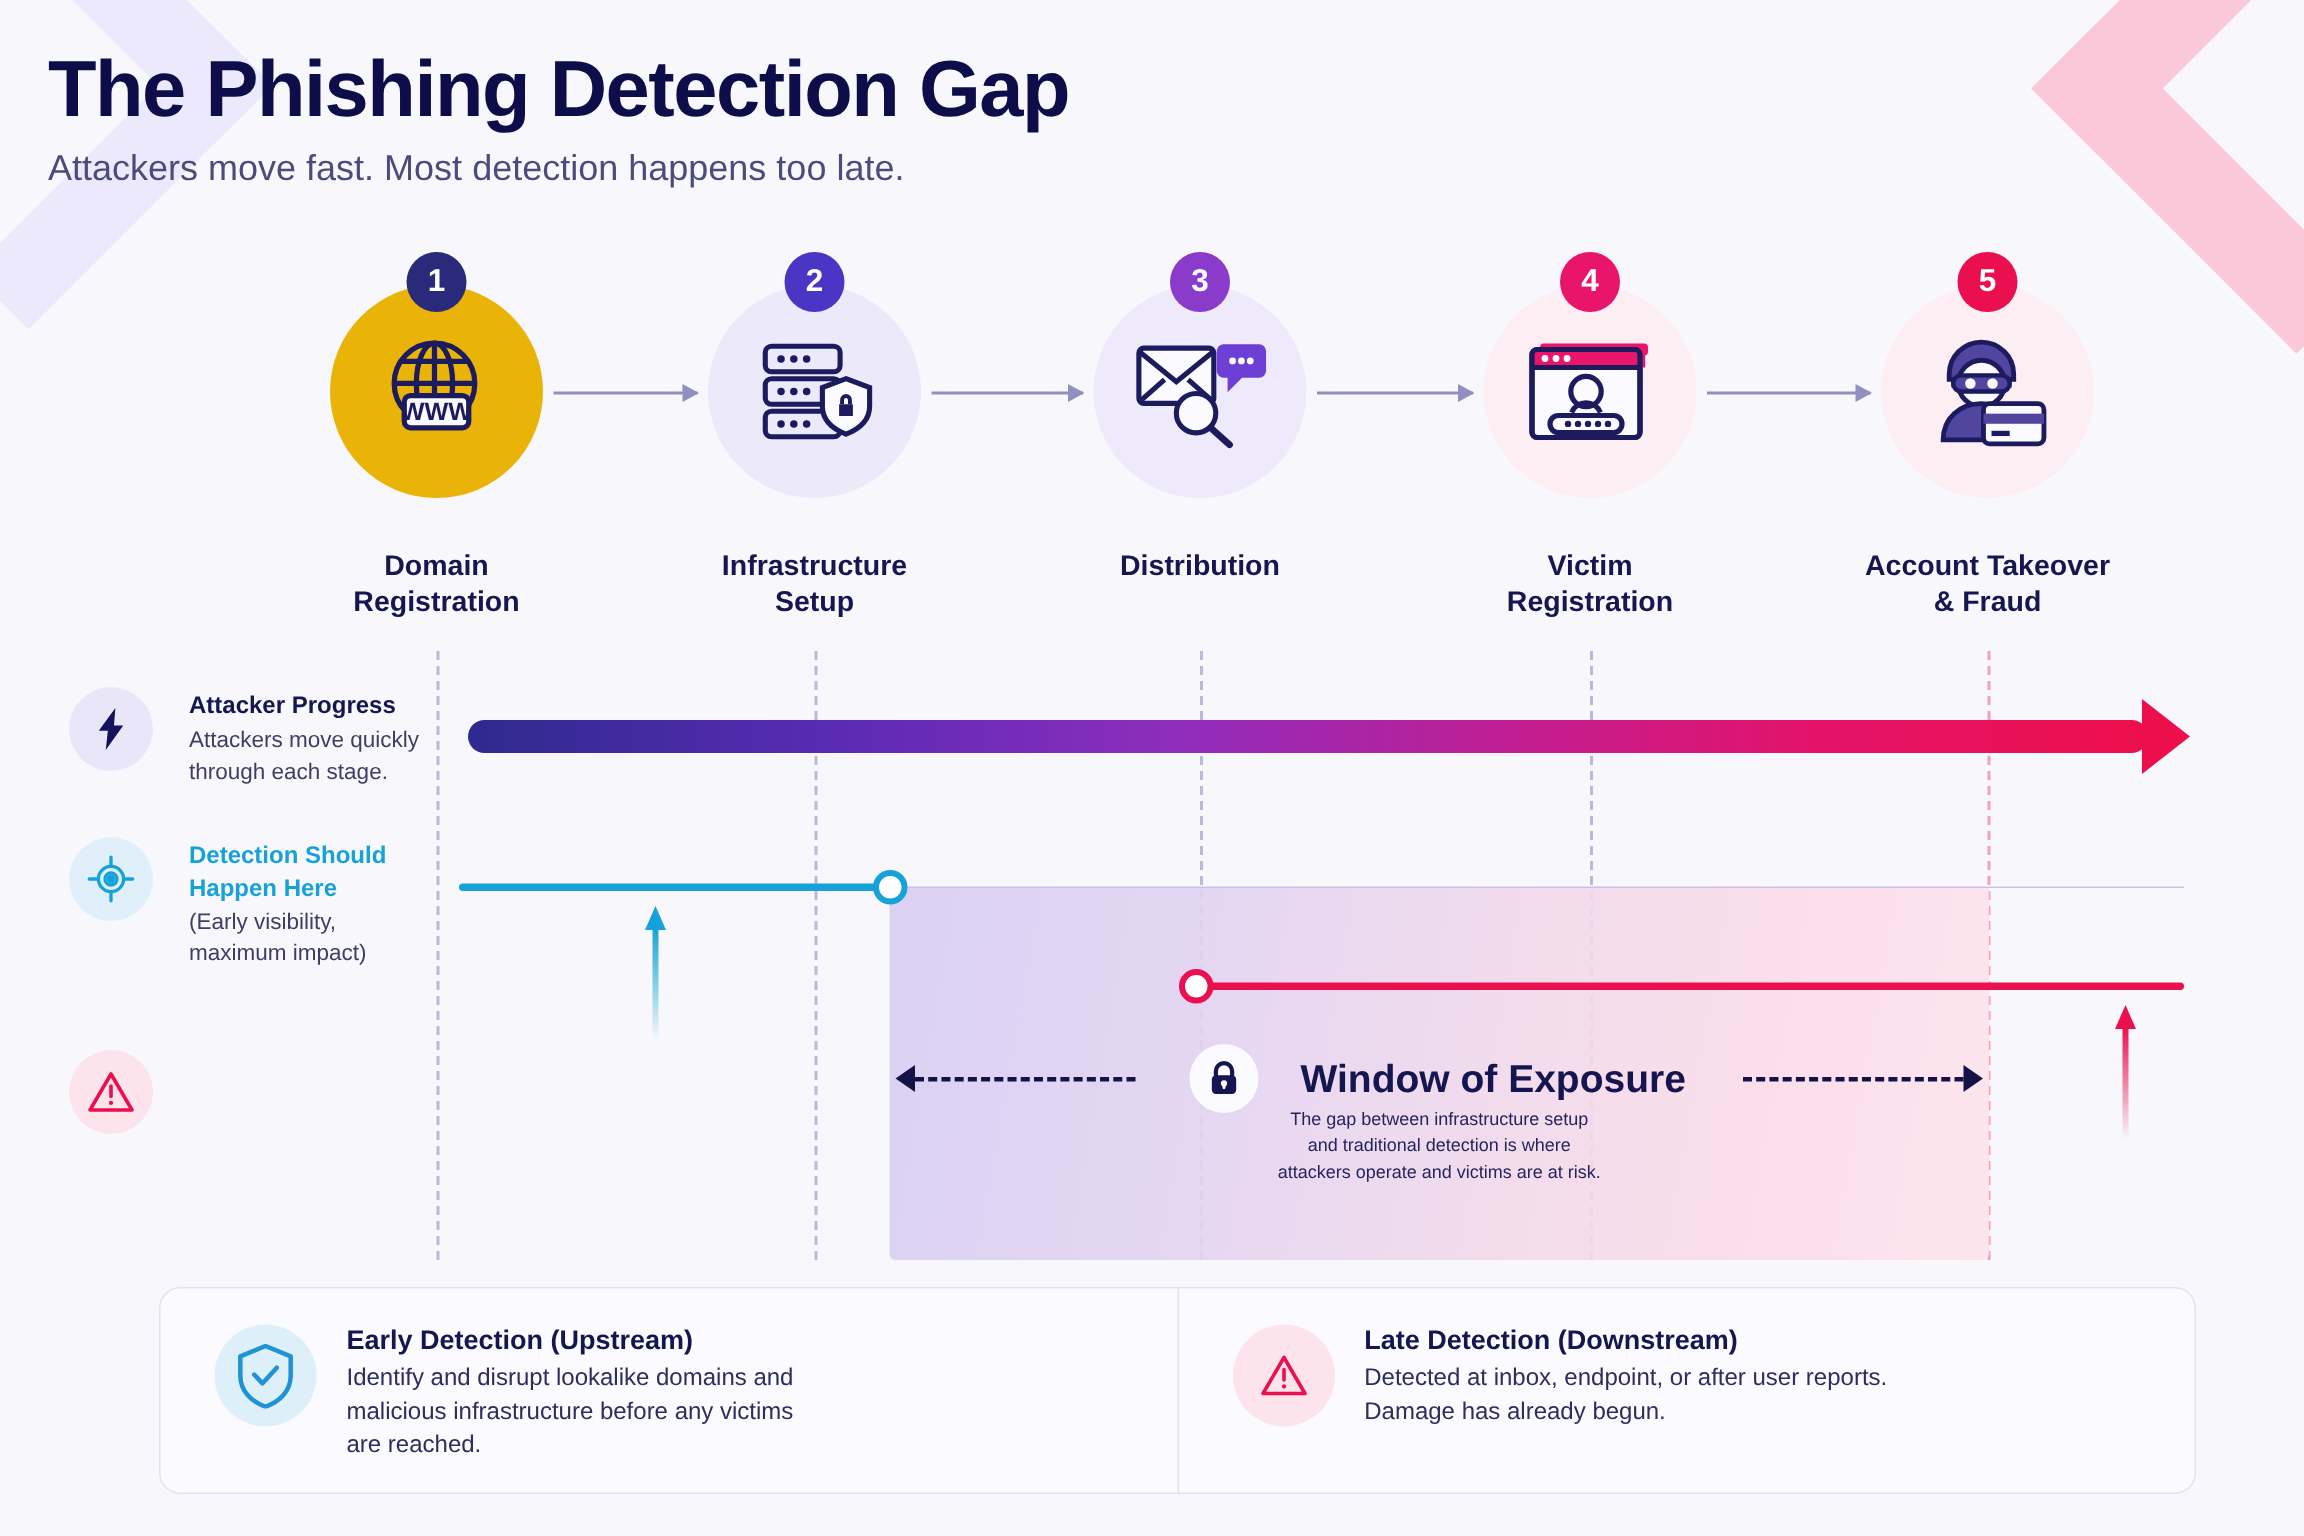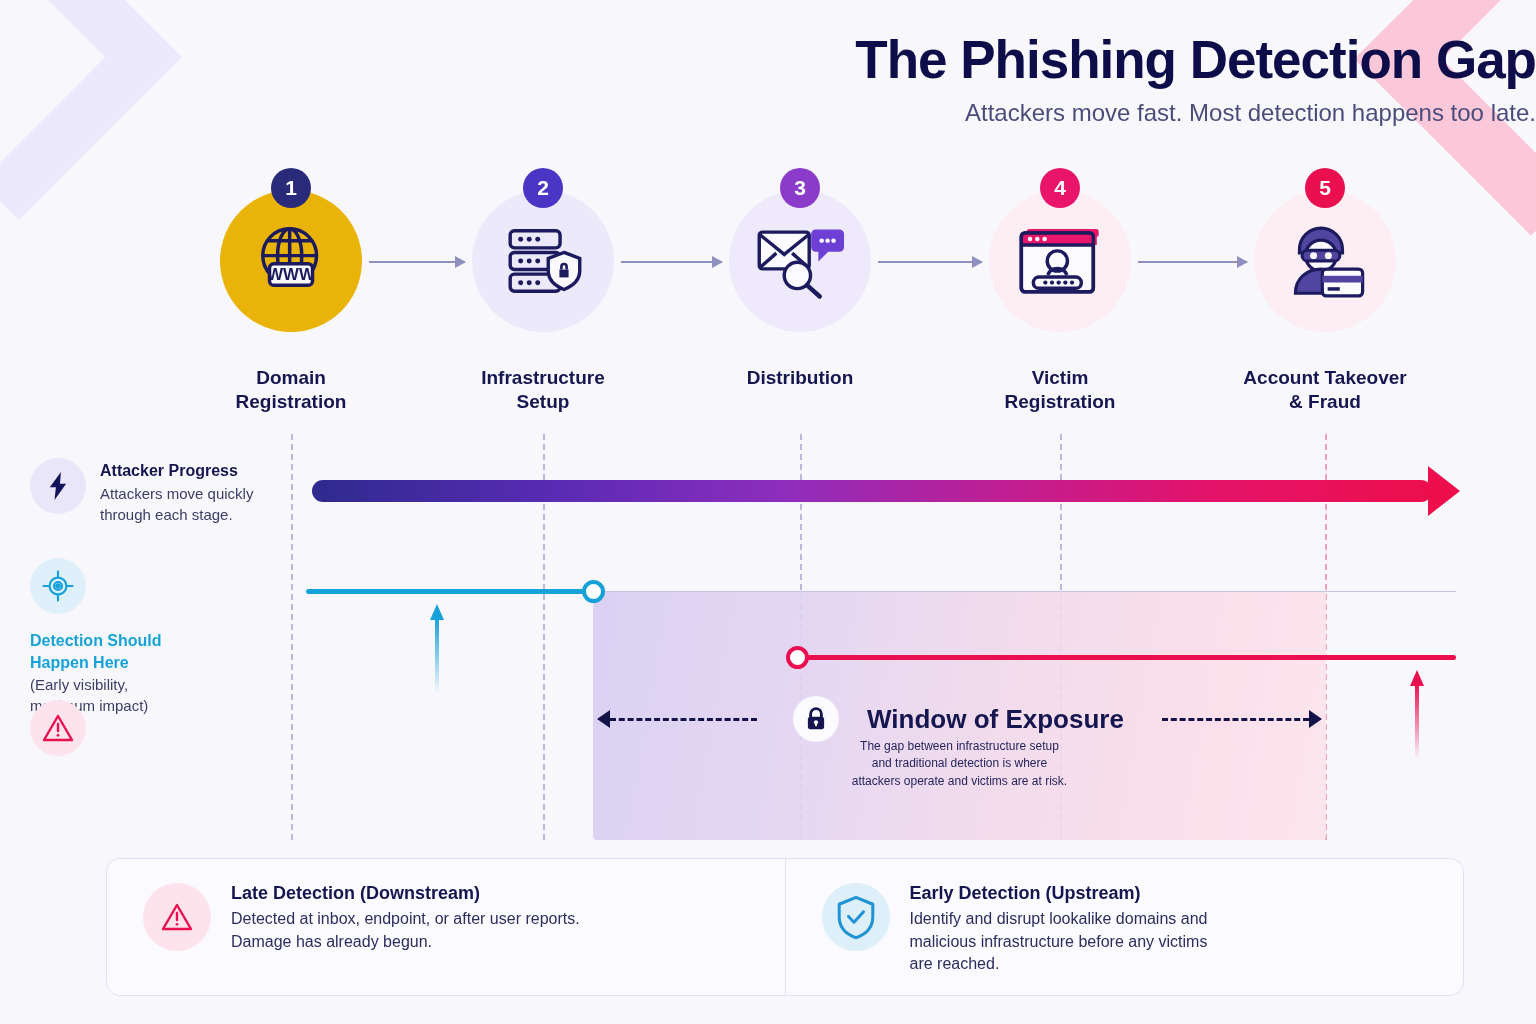--- a/index.html
+++ b/index.html
@@ -29,21 +29,21 @@
   .chev-tr {
     right: -120px; top: -66px;
     width: 250px; height: 250px;
     border-top: 62px solid #fbb9ce;
     border-left: 62px solid #fbb9ce;
     transform: rotate(-45deg);
     opacity: .75;
   }
 
   
-  .header { position: absolute; left: 0; top: 30px; width: 100%; text-align: right; }
+  .header { position: absolute; left: 0; top: 30px; width: 100%; text-align: left; padding-left: 32px; }
   .title {
     font-size: 53px; font-weight: 700; letter-spacing: -1px;
     color: #0d0d4a; line-height: 1.12;
   }
   .subtitle {
     margin-top: 10px;
     font-size: 24px; font-weight: 400; color: #4c4c7c;
   }
 
   
@@ -80,21 +80,21 @@
 
   
   .guides { position: absolute; left: 0; top: 434px; width: 1536px; height: 406px; }
   .guide {
     position: absolute; top: 0; width: 0;
     border-left: 2px dashed #b9b9dc; height: 406px;
   }
   .guide.pink { border-left-color: #f3a0bd; }
 
   .legend { position: absolute; left: 30px; top: 458px; width: 275px; }
-  .legend-row { position: absolute; left: 0; width: 275px; display: flex; gap: 14px; }
+  .legend-row { position: absolute; left: 16px; width: 275px; display: flex; gap: 24px; }
   .leg-ico {
     flex: 0 0 auto; width: 56px; height: 56px; border-radius: 50%;
     display: flex; align-items: center; justify-content: center;
   }
   .leg-txt { padding-top: 2px; }
   .leg-title { font-size: 16px; font-weight: 700; line-height: 1.35; }
   .leg-sub { font-size: 15px; font-weight: 400; color: #3d3d66; line-height: 1.42; margin-top: 1px; }
 
   
   .attack-bar {
@@ -343,21 +343,21 @@
           <svg width="24" height="28" viewBox="0 0 18 24" fill="#13135c">
             <path d="M11.5 0 L2 13h5.2L6 24 16 10h-5.3z"></path>
           </svg>
         </div>
         <div class="leg-txt">
           <div class="leg-title" style="color:#15154f; white-space:pre-line">Attacker Progress</div>
           <div class="leg-sub" style="white-space:pre-line">Attackers move quickly
 through each stage.</div>
         </div>
       </div>
-      <div class="legend-row" style="top: 100px; flex-direction: column;">
+      <div class="legend-row" style="top: 100px;">
         <div class="leg-ico" style="background:#dff0fa">
           <svg width="32" height="32" viewBox="0 0 32 32" fill="none" stroke="#16a2d8" stroke-width="2.2">
         <circle cx="16" cy="16" r="8.4"></circle>
             <circle cx="16" cy="16" r="4"></circle>
         <circle cx="16" cy="16" r="1.7" fill="#16a2d8"></circle>
         <path d="M16 1.5v5.5M16 25v5.5M1.5 16H7M25 16h5.5" stroke-linecap="round"></path>
       </svg>
         </div>
         <div class="leg-txt">
           <div class="leg-title" style="color:#16a2d8; white-space:pre-line">Detection Should
@@ -429,42 +429,42 @@
           <div class="tri-r"></div>
       </div>
     </div>
     <div class="wo-desc">The gap between infrastructure setup
 and traditional detection is where
 attackers operate and victims are at risk.</div>
   </div>
 
   <div class="cards" id="cards">
       <div class="card">
+        <div class="card-ico" style="background:#ddeff9">
+          <svg width="40" height="44" viewBox="0 0 34 38" fill="none" stroke="#1f93d4" stroke-width="2.6" stroke-linejoin="round">
+        <path d="M17 2 2.5 8v11c0 9 6.3 15 14.5 18C25.2 34 31.5 28 31.5 19V8z"></path>
+        <path d="M10.5 18.5 15.3 23.5 23.5 14.5" stroke-linecap="round"></path>
+      </svg>
+        </div>
+        <div>
+          <div class="card-title">Early Detection (Upstream)</div>
+          <div class="card-desc">Identify and disrupt lookalike domains and
+malicious infrastructure before any victims
+are reached.</div>
+        </div>
+      </div>
+      <div class="card">
         <div class="card-ico" style="background:#fde3eb">
           <svg width="32" height="30" viewBox="0 0 32 30" fill="none" stroke="#ea0f4f" stroke-width="2.4" stroke-linejoin="round">
         <path d="M16 3 L30 27 H2 Z"></path>
         <path d="M16 11v7" stroke-linecap="round"></path>
         <circle cx="16" cy="22.3" r="1.4" fill="#ea0f4f" stroke="none"></circle>
       </svg>
         </div>
         <div>
           <div class="card-title">Late Detection (Downstream)</div>
           <div class="card-desc">Detected at inbox, endpoint, or after user reports.
 Damage has already begun.</div>
         </div>
       </div>
-      <div class="card">
-        <div class="card-ico" style="background:#ddeff9">
-          <svg width="40" height="44" viewBox="0 0 34 38" fill="none" stroke="#1f93d4" stroke-width="2.6" stroke-linejoin="round">
-        <path d="M17 2 2.5 8v11c0 9 6.3 15 14.5 18C25.2 34 31.5 28 31.5 19V8z"></path>
-        <path d="M10.5 18.5 15.3 23.5 23.5 14.5" stroke-linecap="round"></path>
-      </svg>
-        </div>
-        <div>
-          <div class="card-title">Early Detection (Upstream)</div>
-          <div class="card-desc">Identify and disrupt lookalike domains and
-malicious infrastructure before any victims
-are reached.</div>
-        </div>
-      </div>
     </div>
 
 </div>
 
 </body></html>

